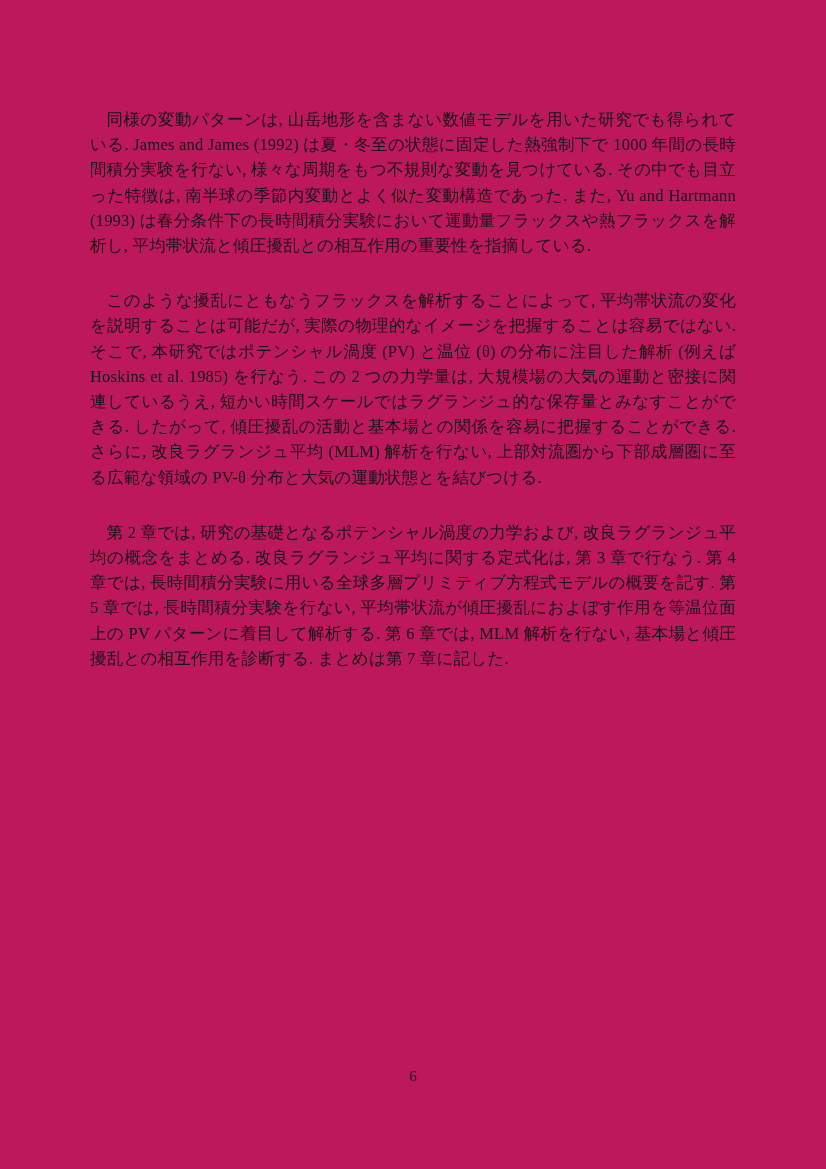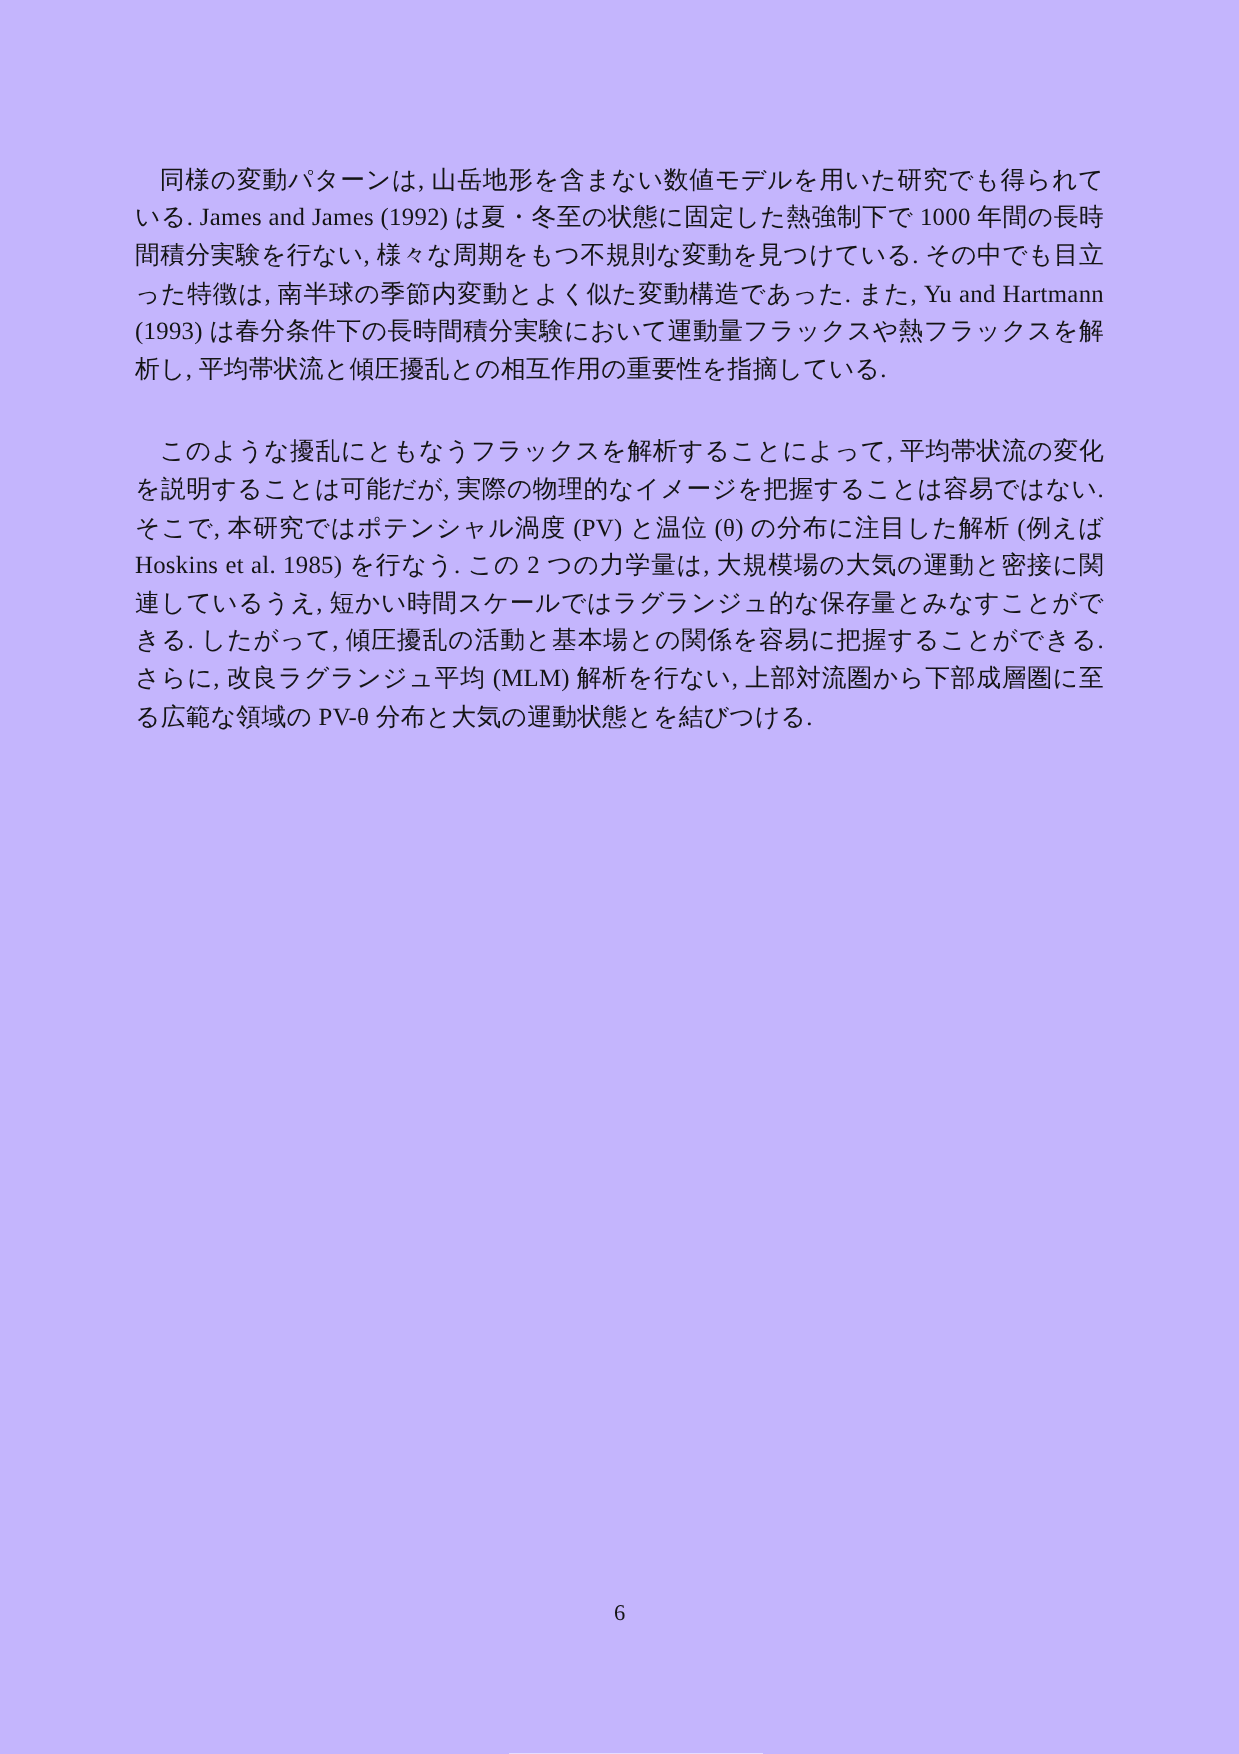--- a/index.html
+++ b/index.html
@@ -4,21 +4,21 @@
 <style>
   html, body {
     margin: 0;
     padding: 0;
     background: #ffffff;
   }
   .page {
     position: relative;
     width: 826px;
     height: 1169px;
-    background: #c4b5fd;
+    background: #be185d;
     font-family: "Liberation Serif", "DejaVu Serif", serif;
     color: #141414;
     overflow: hidden;
   }
   .content {
     position: absolute;
     left: 90px;
     top: 107px;
     width: 646px;
   }
@@ -41,17 +41,18 @@
     line-height: 20px;
   }
 </style>
 </head>
 <body>
 
 <div class="page">
   <div class="content">
     <p class="body-paragraph">同様の変動パターンは, 山岳地形を含まない数値モデルを用いた研究でも得られている. James and James (1992) は夏・冬至の状態に固定した熱強制下で 1000 年間の長時間積分実験を行ない, 様々な周期をもつ不規則な変動を見つけている. その中でも目立った特徴は, 南半球の季節内変動とよく似た変動構造であった. また, Yu and Hartmann (1993) は春分条件下の長時間積分実験において運動量フラックスや熱フラックスを解析し, 平均帯状流と傾圧擾乱との相互作用の重要性を指摘している.</p>
     <p class="body-paragraph">このような擾乱にともなうフラックスを解析することによって, 平均帯状流の変化を説明することは可能だが, 実際の物理的なイメージを把握することは容易ではない. そこで, 本研究ではポテンシャル渦度 (PV) と温位 (θ) の分布に注目した解析 (例えば Hoskins et al. 1985) を行なう. この 2 つの力学量は, 大規模場の大気の運動と密接に関連しているうえ, 短かい時間スケールではラグランジュ的な保存量とみなすことができる. したがって, 傾圧擾乱の活動と基本場との関係を容易に把握することができる. さらに, 改良ラグランジュ平均 (MLM) 解析を行ない, 上部対流圏から下部成層圏に至る広範な領域の PV-θ 分布と大気の運動状態とを結びつける.</p>
+    <p class="body-paragraph">第 2 章では, 研究の基礎となるポテンシャル渦度の力学および, 改良ラグランジュ平均の概念をまとめる. 改良ラグランジュ平均に関する定式化は, 第 3 章で行なう. 第 4 章では, 長時間積分実験に用いる全球多層プリミティブ方程式モデルの概要を記す. 第 5 章では, 長時間積分実験を行ない, 平均帯状流が傾圧擾乱におよぼす作用を等温位面上の PV パターンに着目して解析する. 第 6 章では, MLM 解析を行ない, 基本場と傾圧擾乱との相互作用を診断する. まとめは第 7 章に記した.</p>
   </div>
   <div class="page-footer">
     <span>6</span>
   </div>
 </div>
 
 </body></html>

